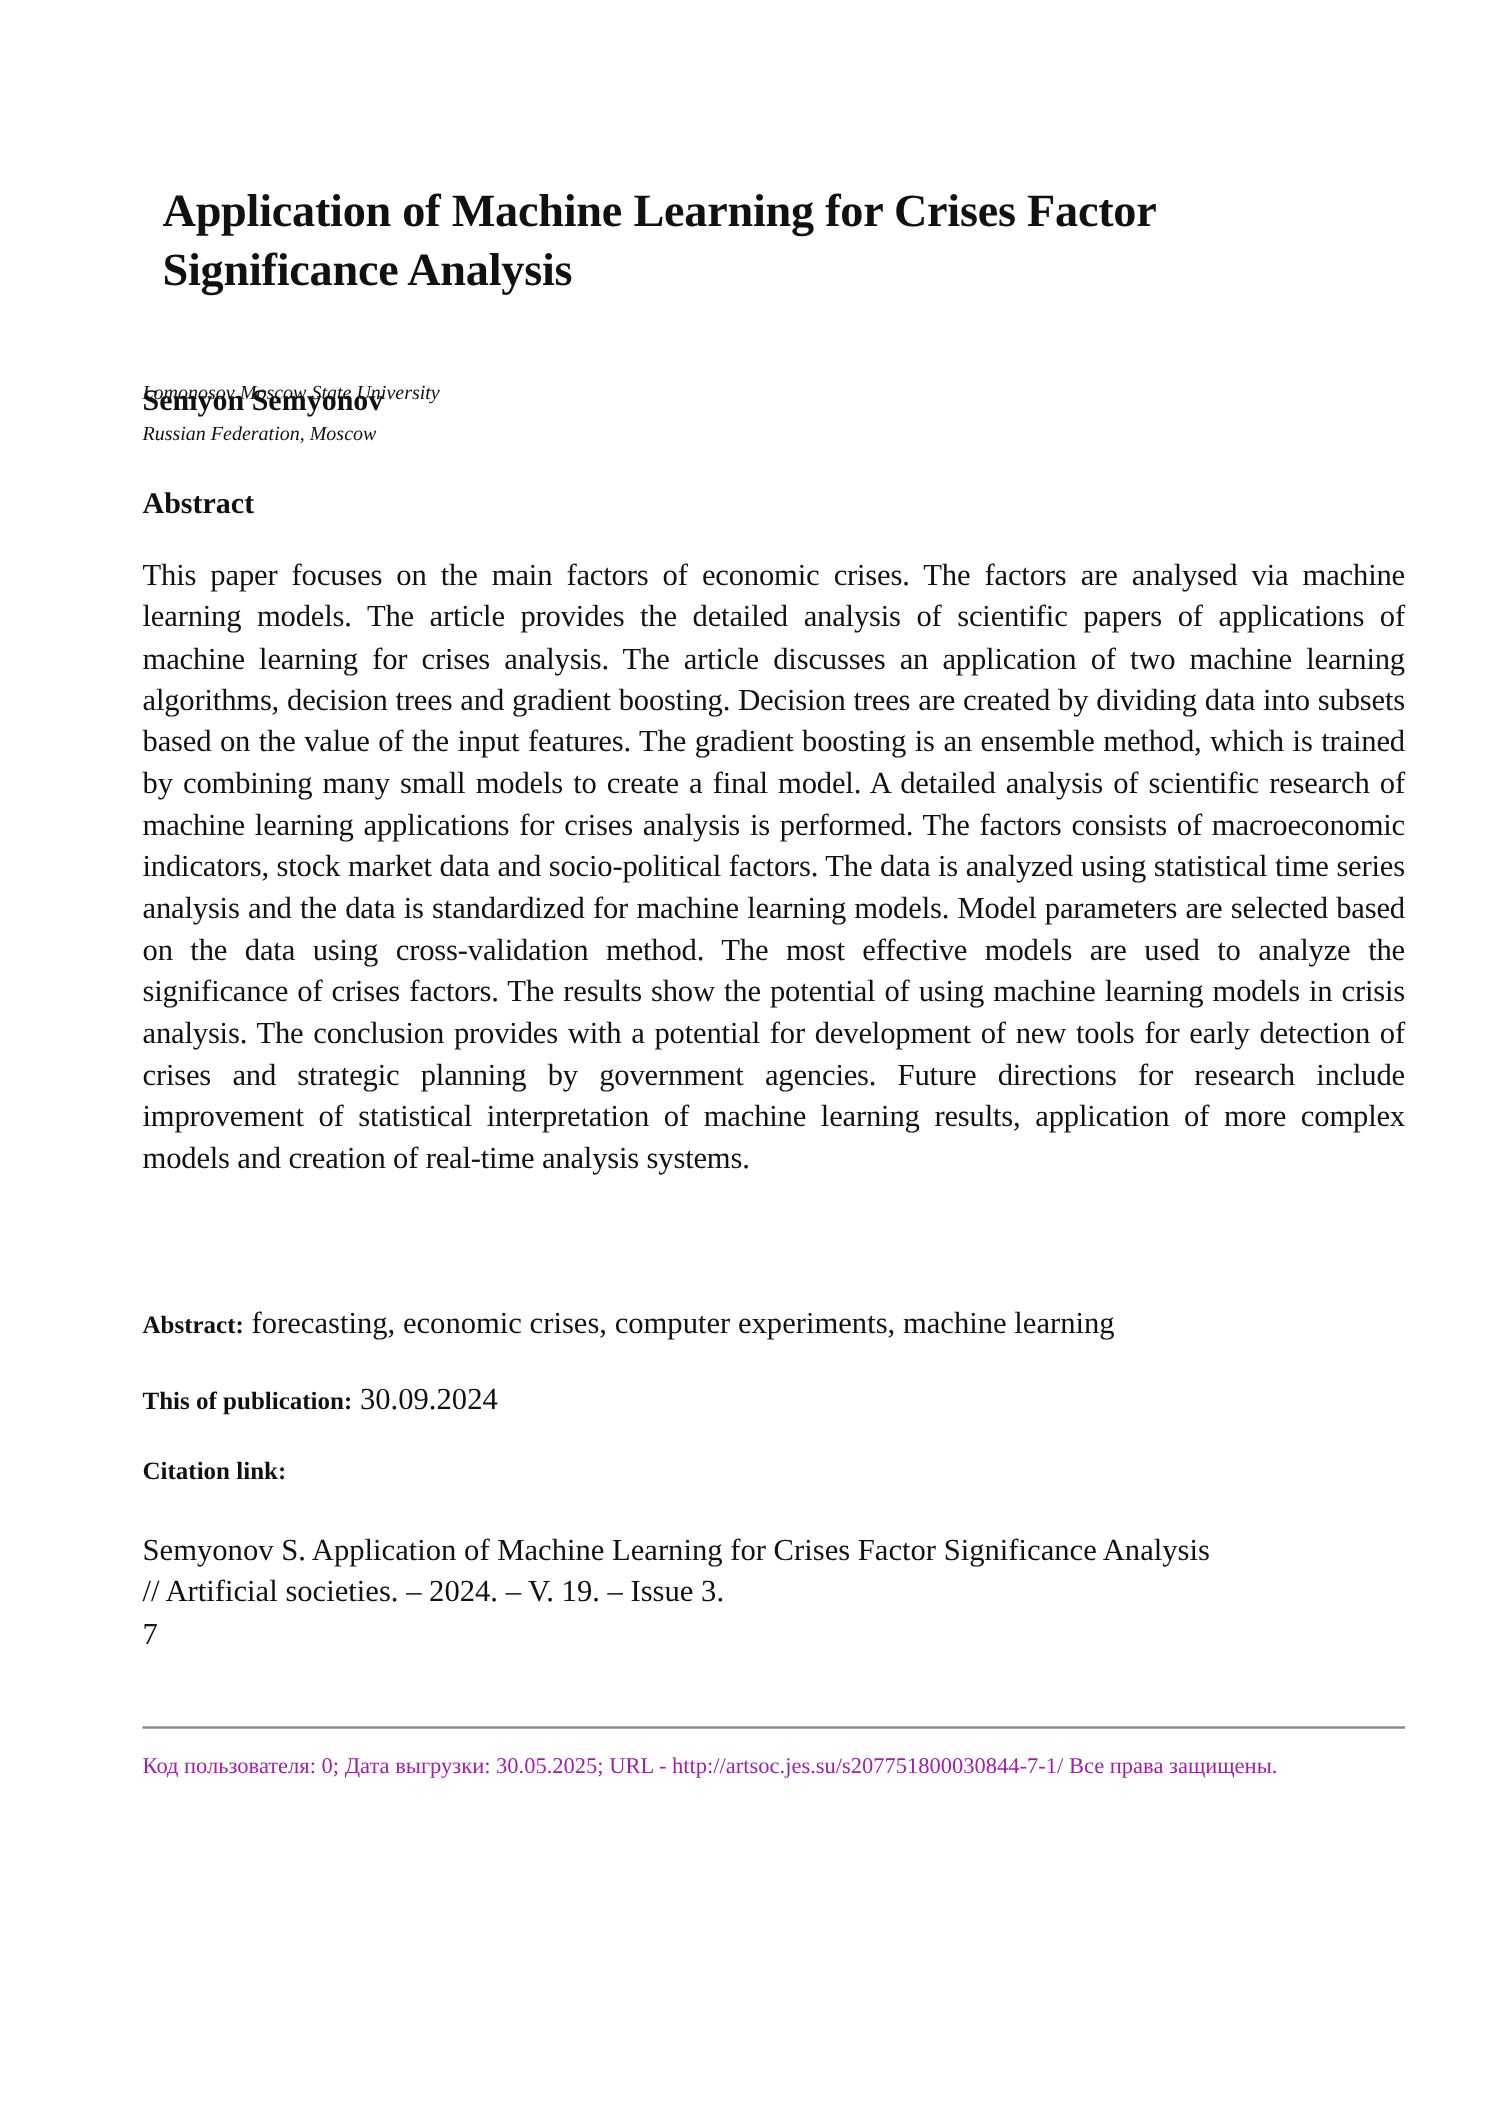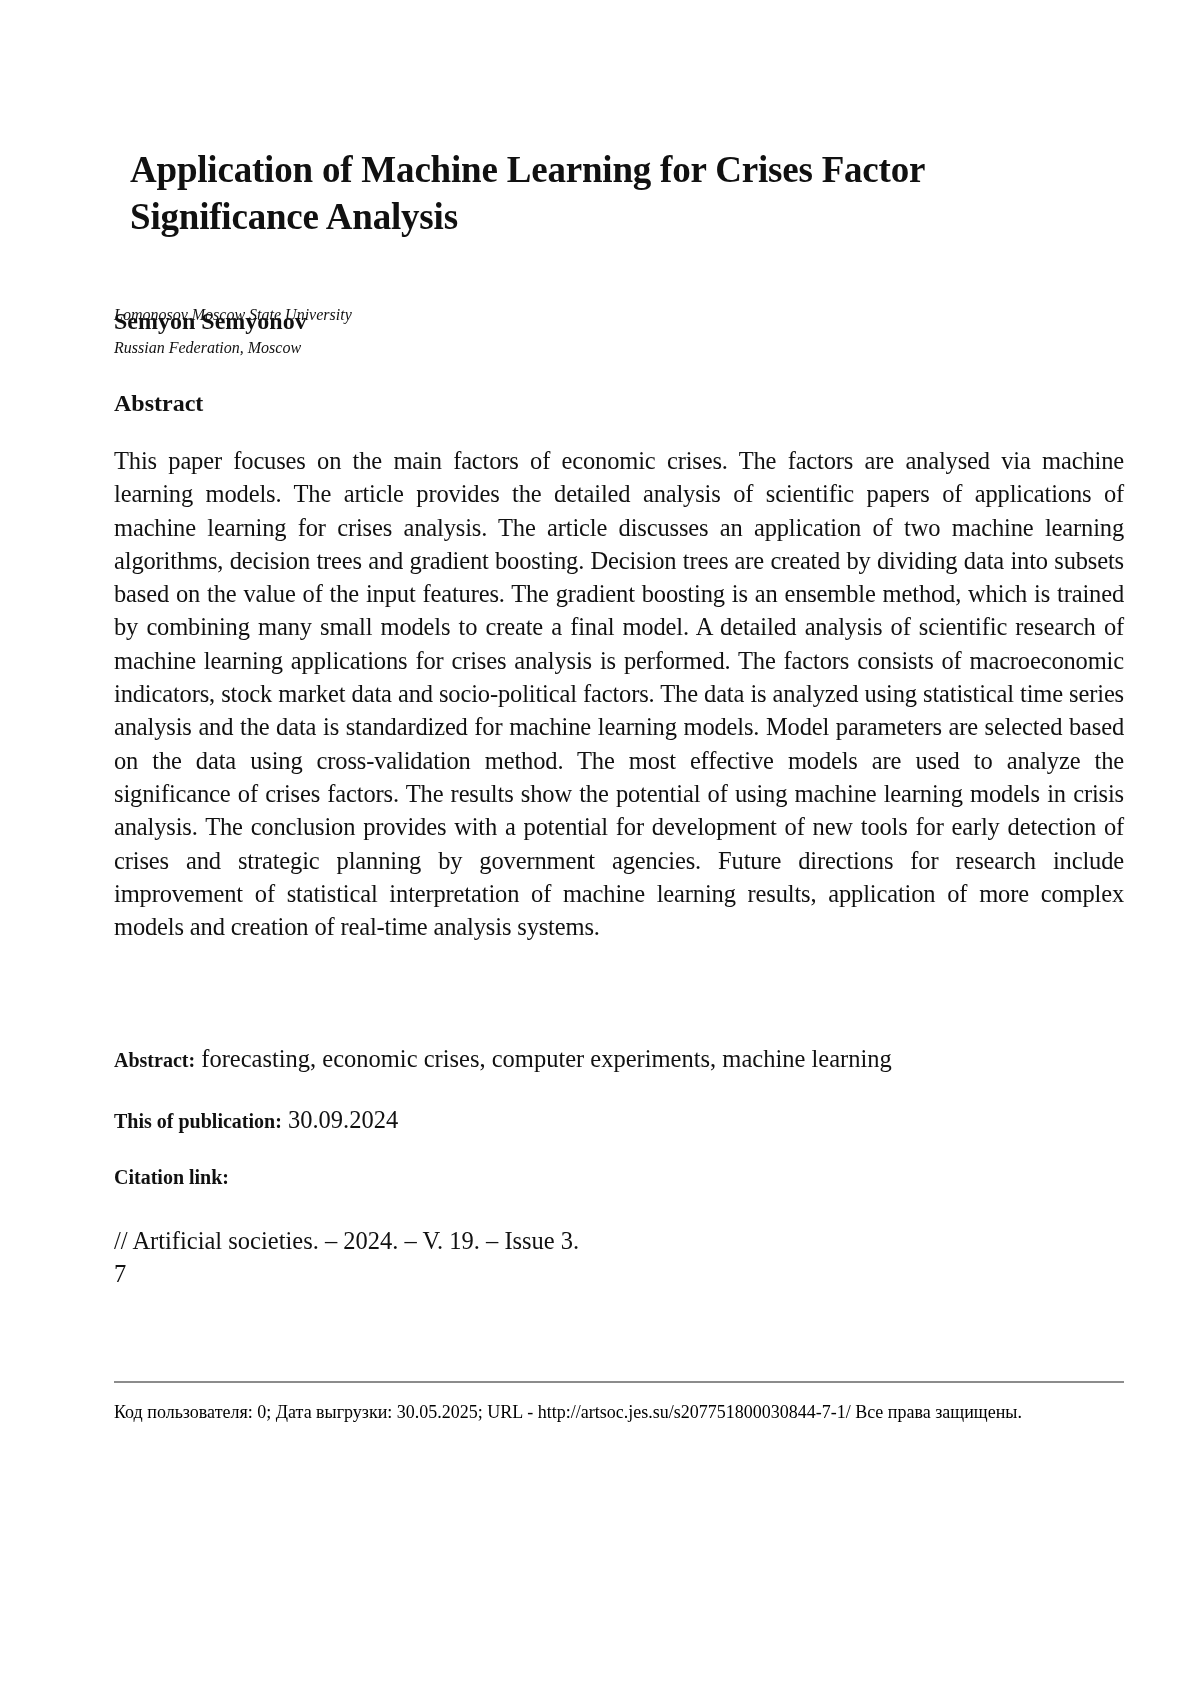--- a/index.html
+++ b/index.html
@@ -110,21 +110,21 @@
       border: none;
       margin: 0;
     }
     .footer-note {
       position: absolute;
       top: 1400px;
       left: 0;
       width: 960px;
       font-size: 18px;
       line-height: 25px;
-      color: #000000;
+      color: #a21caf;
       margin: 0;
     }
   </style>
 </head>
 <body>
 
 <div class="page">
   <h1 class="title">Application of Machine Learning for Crises Factor Significance Analysis</h1>
 
   <div class="author">Semyon Semyonov</div>
@@ -137,19 +137,20 @@
   <div class="meta-line keywords">
     <span class="meta-label">Abstract:</span><span> forecasting, economic crises, computer experiments, machine learning</span>
   </div>
 
   <div class="meta-line pubdate">
     <span class="meta-label">This of publication:</span><span> 30.09.2024</span>
   </div>
 
   <div class="citation-heading">Citation link:</div>
   <div class="citation">
+    <span>Semyonov S. Application of Machine Learning for Crises Factor Significance Analysis</span>
     <span>// Artificial societies. – 2024. – V. 19. – Issue 3.</span>
     <span>7</span>
   </div>
 
   <hr class="divider">
   <p class="footer-note">Код пользователя: 0; Дата выгрузки: 30.05.2025; URL - http://artsoc.jes.su/s207751800030844-7-1/ Все права защищены.</p>
 </div>
 
 </body></html>

